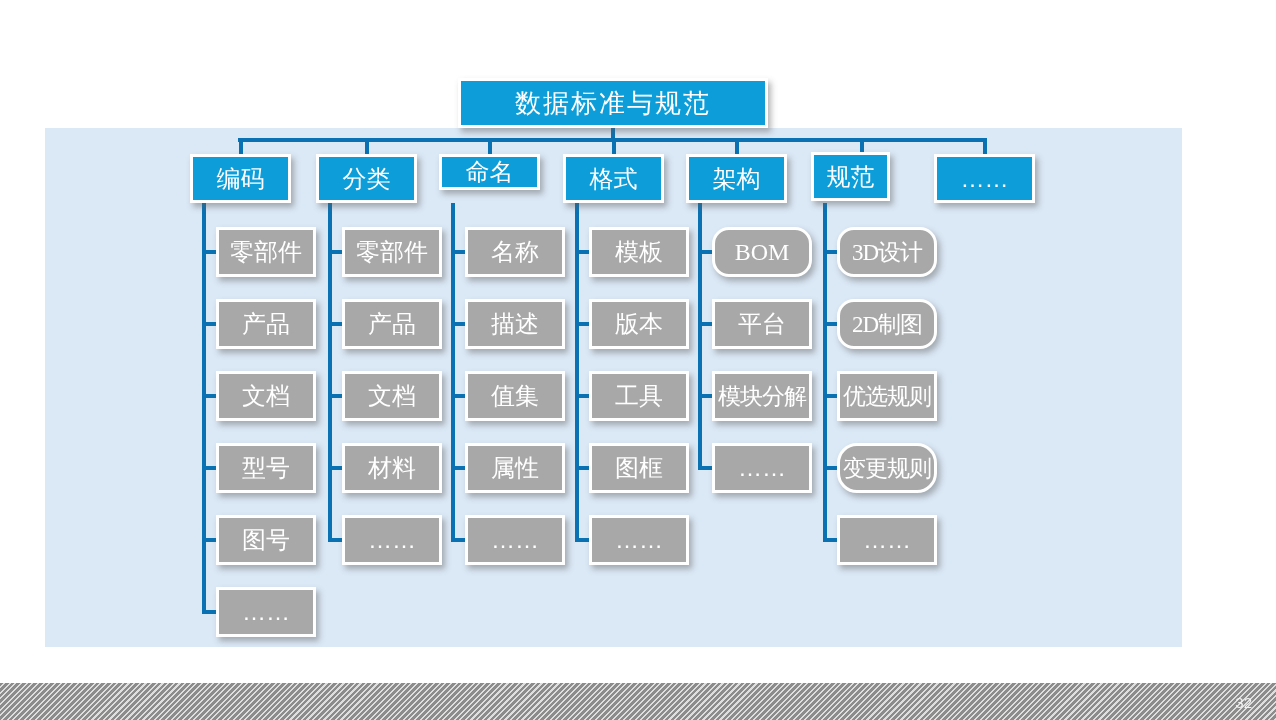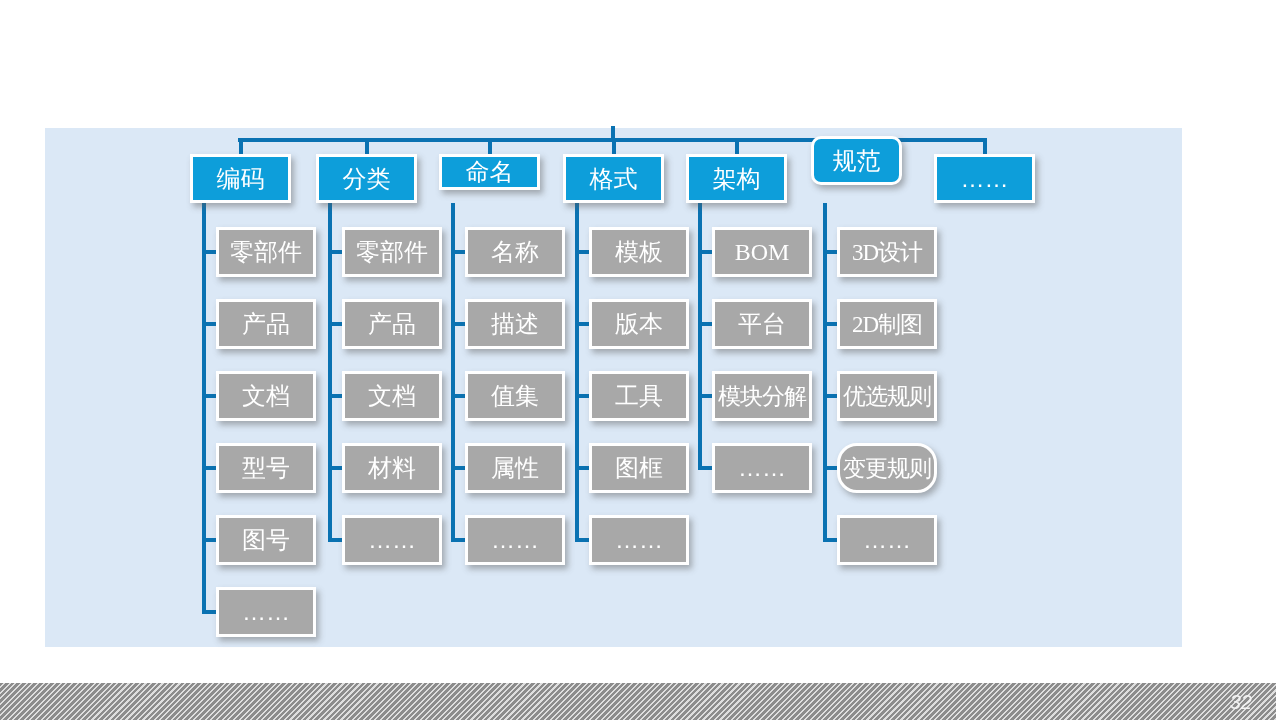--- a/index.html
+++ b/index.html
@@ -38,39 +38,38 @@
     white-space:nowrap;
     box-shadow:3px 4px 6px rgba(90,90,90,.45);
     font-size:24px;
   }
   .blue{background:var(--accent,#0d9eda);}
   .gray{background:var(--gray,#a8a8a8);}
   .root-box{
     left:458px;top:78px;width:310px;height:50px;
     font-size:26px;letter-spacing:2px;
   }
-  .latin-serif{font-family:"Liberation Serif", serif;}
+  .latin-serif{font-family:"Liberation Serif", serif;border-radius:17px;}
   .tight{font-size:23px;letter-spacing:-1px;}
   
   .line{position:absolute;background:var(--line,#0a72b2);}
   
   .footer{
     position:absolute;left:0;top:683px;width:1276px;height:37px;
     background:repeating-linear-gradient(
       135deg,
       #8c8c8c 0px, #8c8c8c 2.5px,
       #dedede 2.5px, #dedede 4px
     );
   }
   .pagenum{
     position:absolute;right:24px;top:50%;
     transform:translateY(-50%);
     color:#f2f2f2;
-    font-size:20px;
-    font-style:italic;
+    font-size:15px;
   }
 </style>
 </head>
 <body>
 
 <div class="slide">
 
   <div class="panel"></div>
 
   <div id="connectors">
@@ -144,26 +143,27 @@
       <div class="box gray" style="left: 589px; top: 227px; width: 100px; height: 50px;">模板</div>
       <div class="box gray" style="left: 589px; top: 299px; width: 100px; height: 50px;">版本</div>
       <div class="box gray" style="left: 589px; top: 371px; width: 100px; height: 50px;">工具</div>
       <div class="box gray" style="left: 589px; top: 443px; width: 100px; height: 50px;">图框</div>
       <div class="box gray" style="left: 589px; top: 515px; width: 100px; height: 50px;">……</div>
       <div class="box blue" style="left: 686px; top: 154px; width: 101px; height: 49px;">架构</div>
       <div class="box gray latin-serif" style="left: 712px; top: 227px; width: 100px; height: 50px;">BOM</div>
       <div class="box gray" style="left: 712px; top: 299px; width: 100px; height: 50px;">平台</div>
       <div class="box gray tight" style="left: 712px; top: 371px; width: 100px; height: 50px;">模块分解</div>
       <div class="box gray" style="left: 712px; top: 443px; width: 100px; height: 50px;">……</div>
-      <div class="box blue" style="left: 811px; top: 136px; width: 91px; height: 49px; border-radius: 10px;">规范</div>
+      <div class="box blue" style="left: 811px; top: 152px; width: 79px; height: 49px;">规范</div>
       <div class="box gray latin-serif tight" style="left: 837px; top: 227px; width: 100px; height: 50px;">3D设计</div>
       <div class="box gray latin-serif tight" style="left: 837px; top: 299px; width: 100px; height: 50px;">2D制图</div>
       <div class="box gray tight" style="left: 837px; top: 371px; width: 100px; height: 50px;">优选规则</div>
       <div class="box gray tight" style="left: 837px; top: 443px; width: 100px; height: 50px; border-radius: 20px;">变更规则</div>
       <div class="box gray" style="left: 837px; top: 515px; width: 100px; height: 50px;">……</div>
       <div class="box blue" style="left: 934px; top: 154px; width: 101px; height: 49px;">……</div>
     </div>
 
+  <div class="box blue root-box">数据标准与规范</div>
 
   <div class="footer">
     <div class="pagenum">32</div>
   </div>
 </div>
 
 </body></html>

